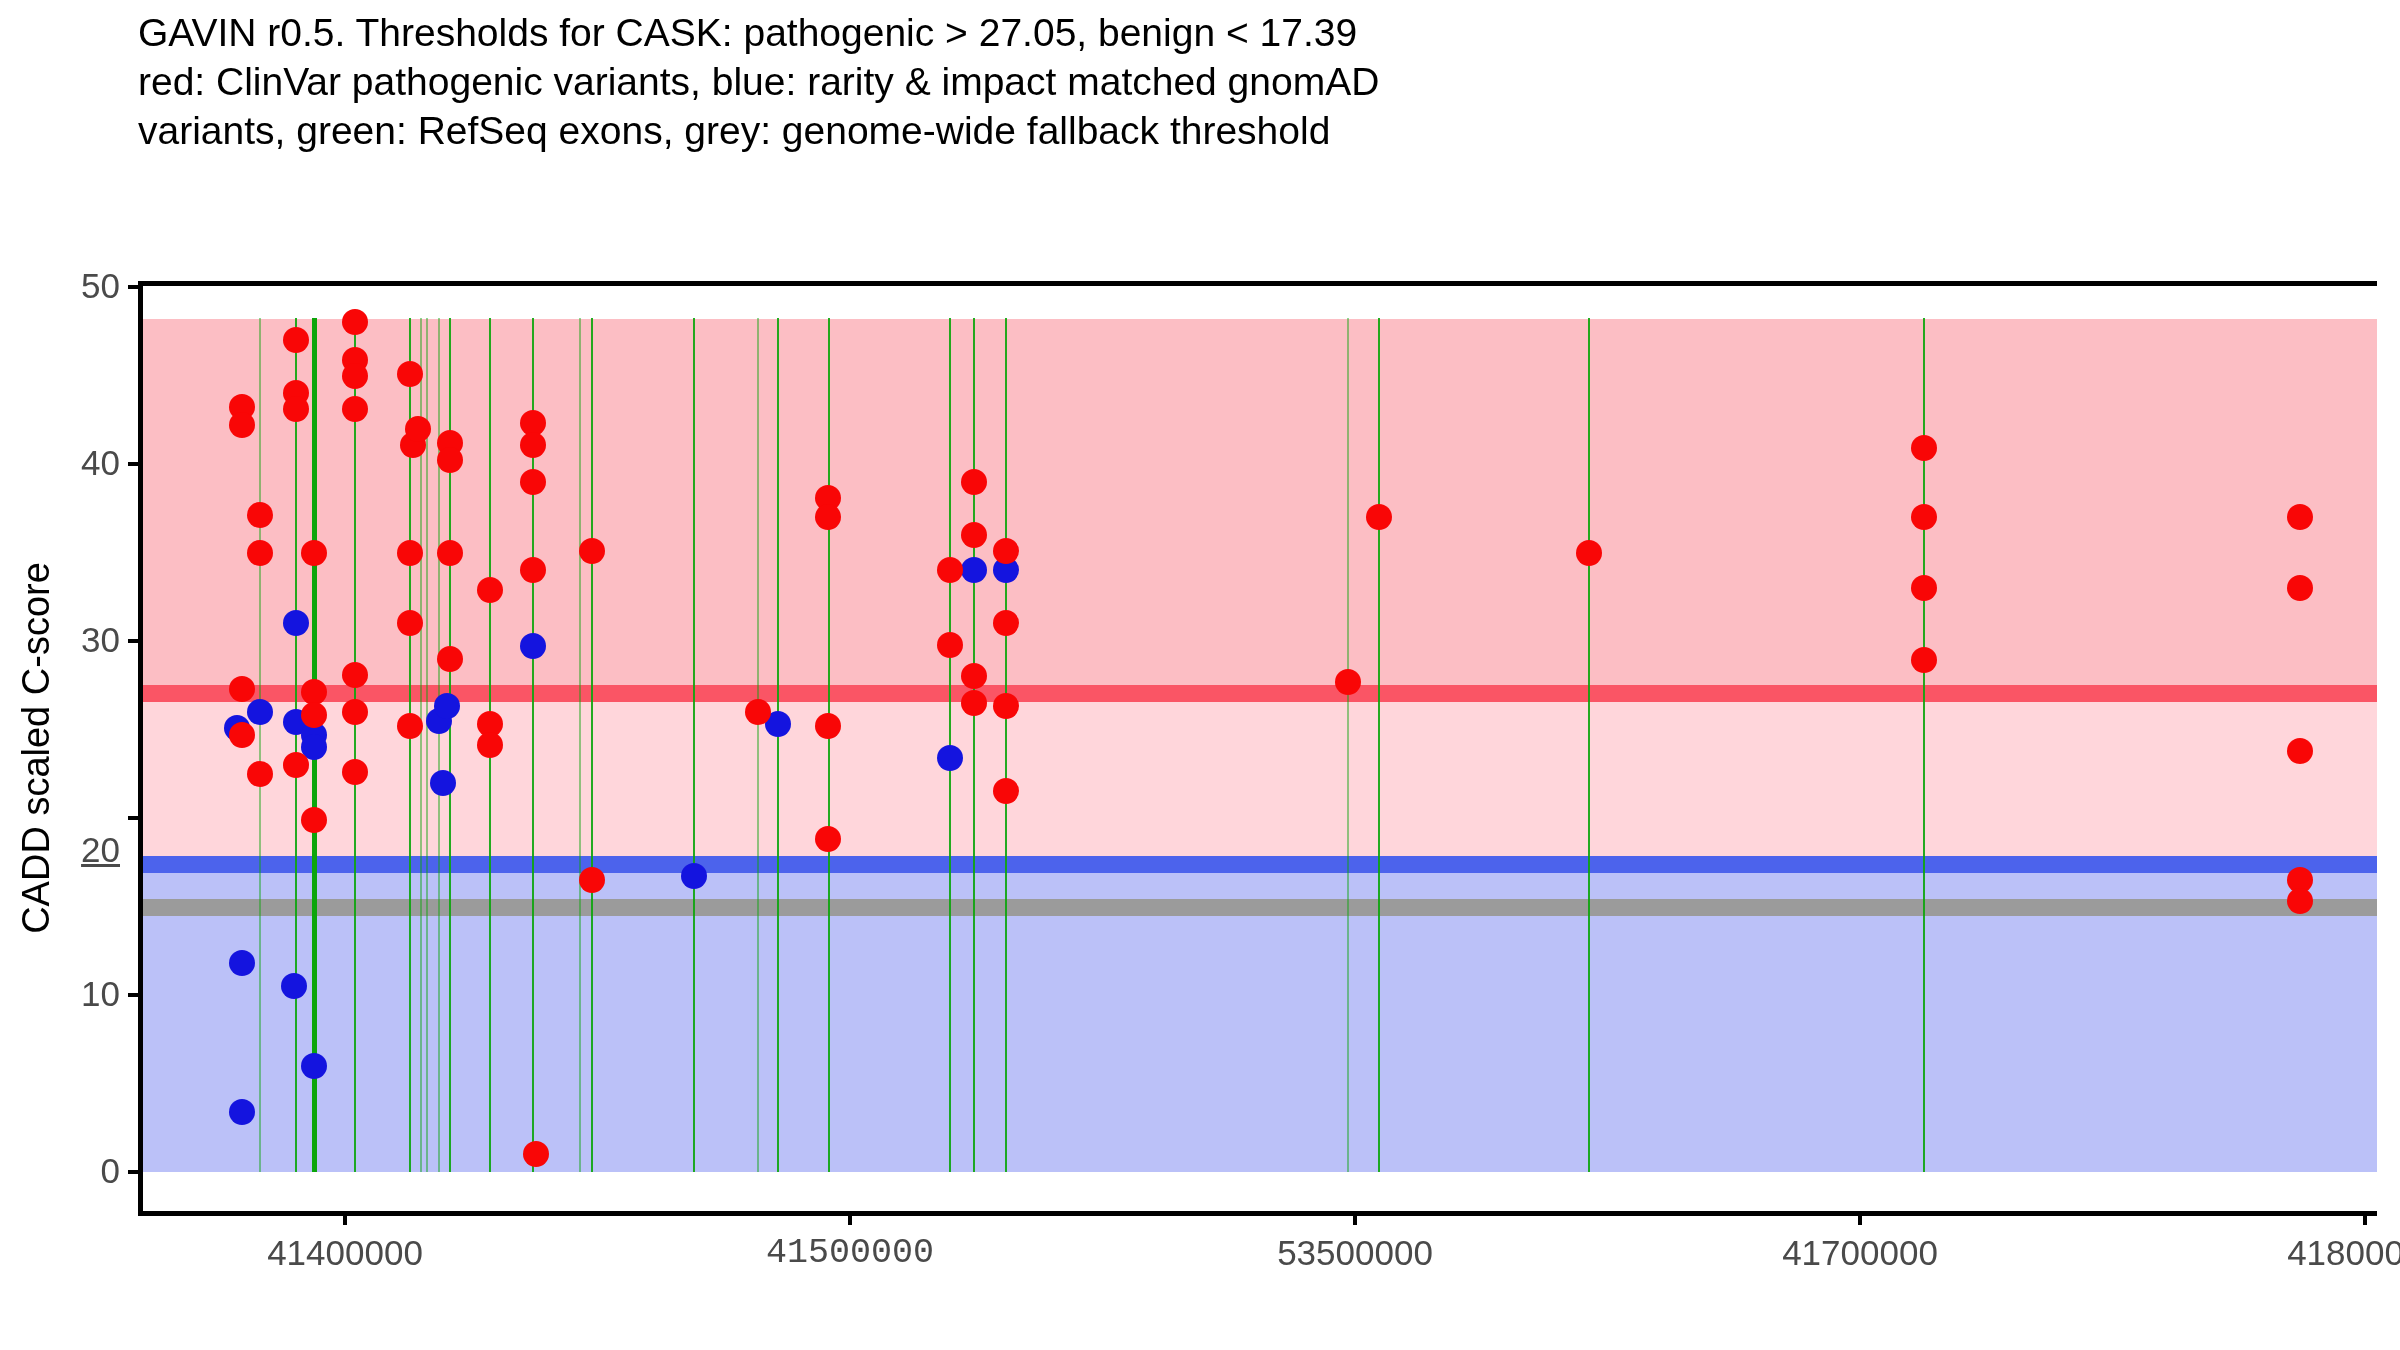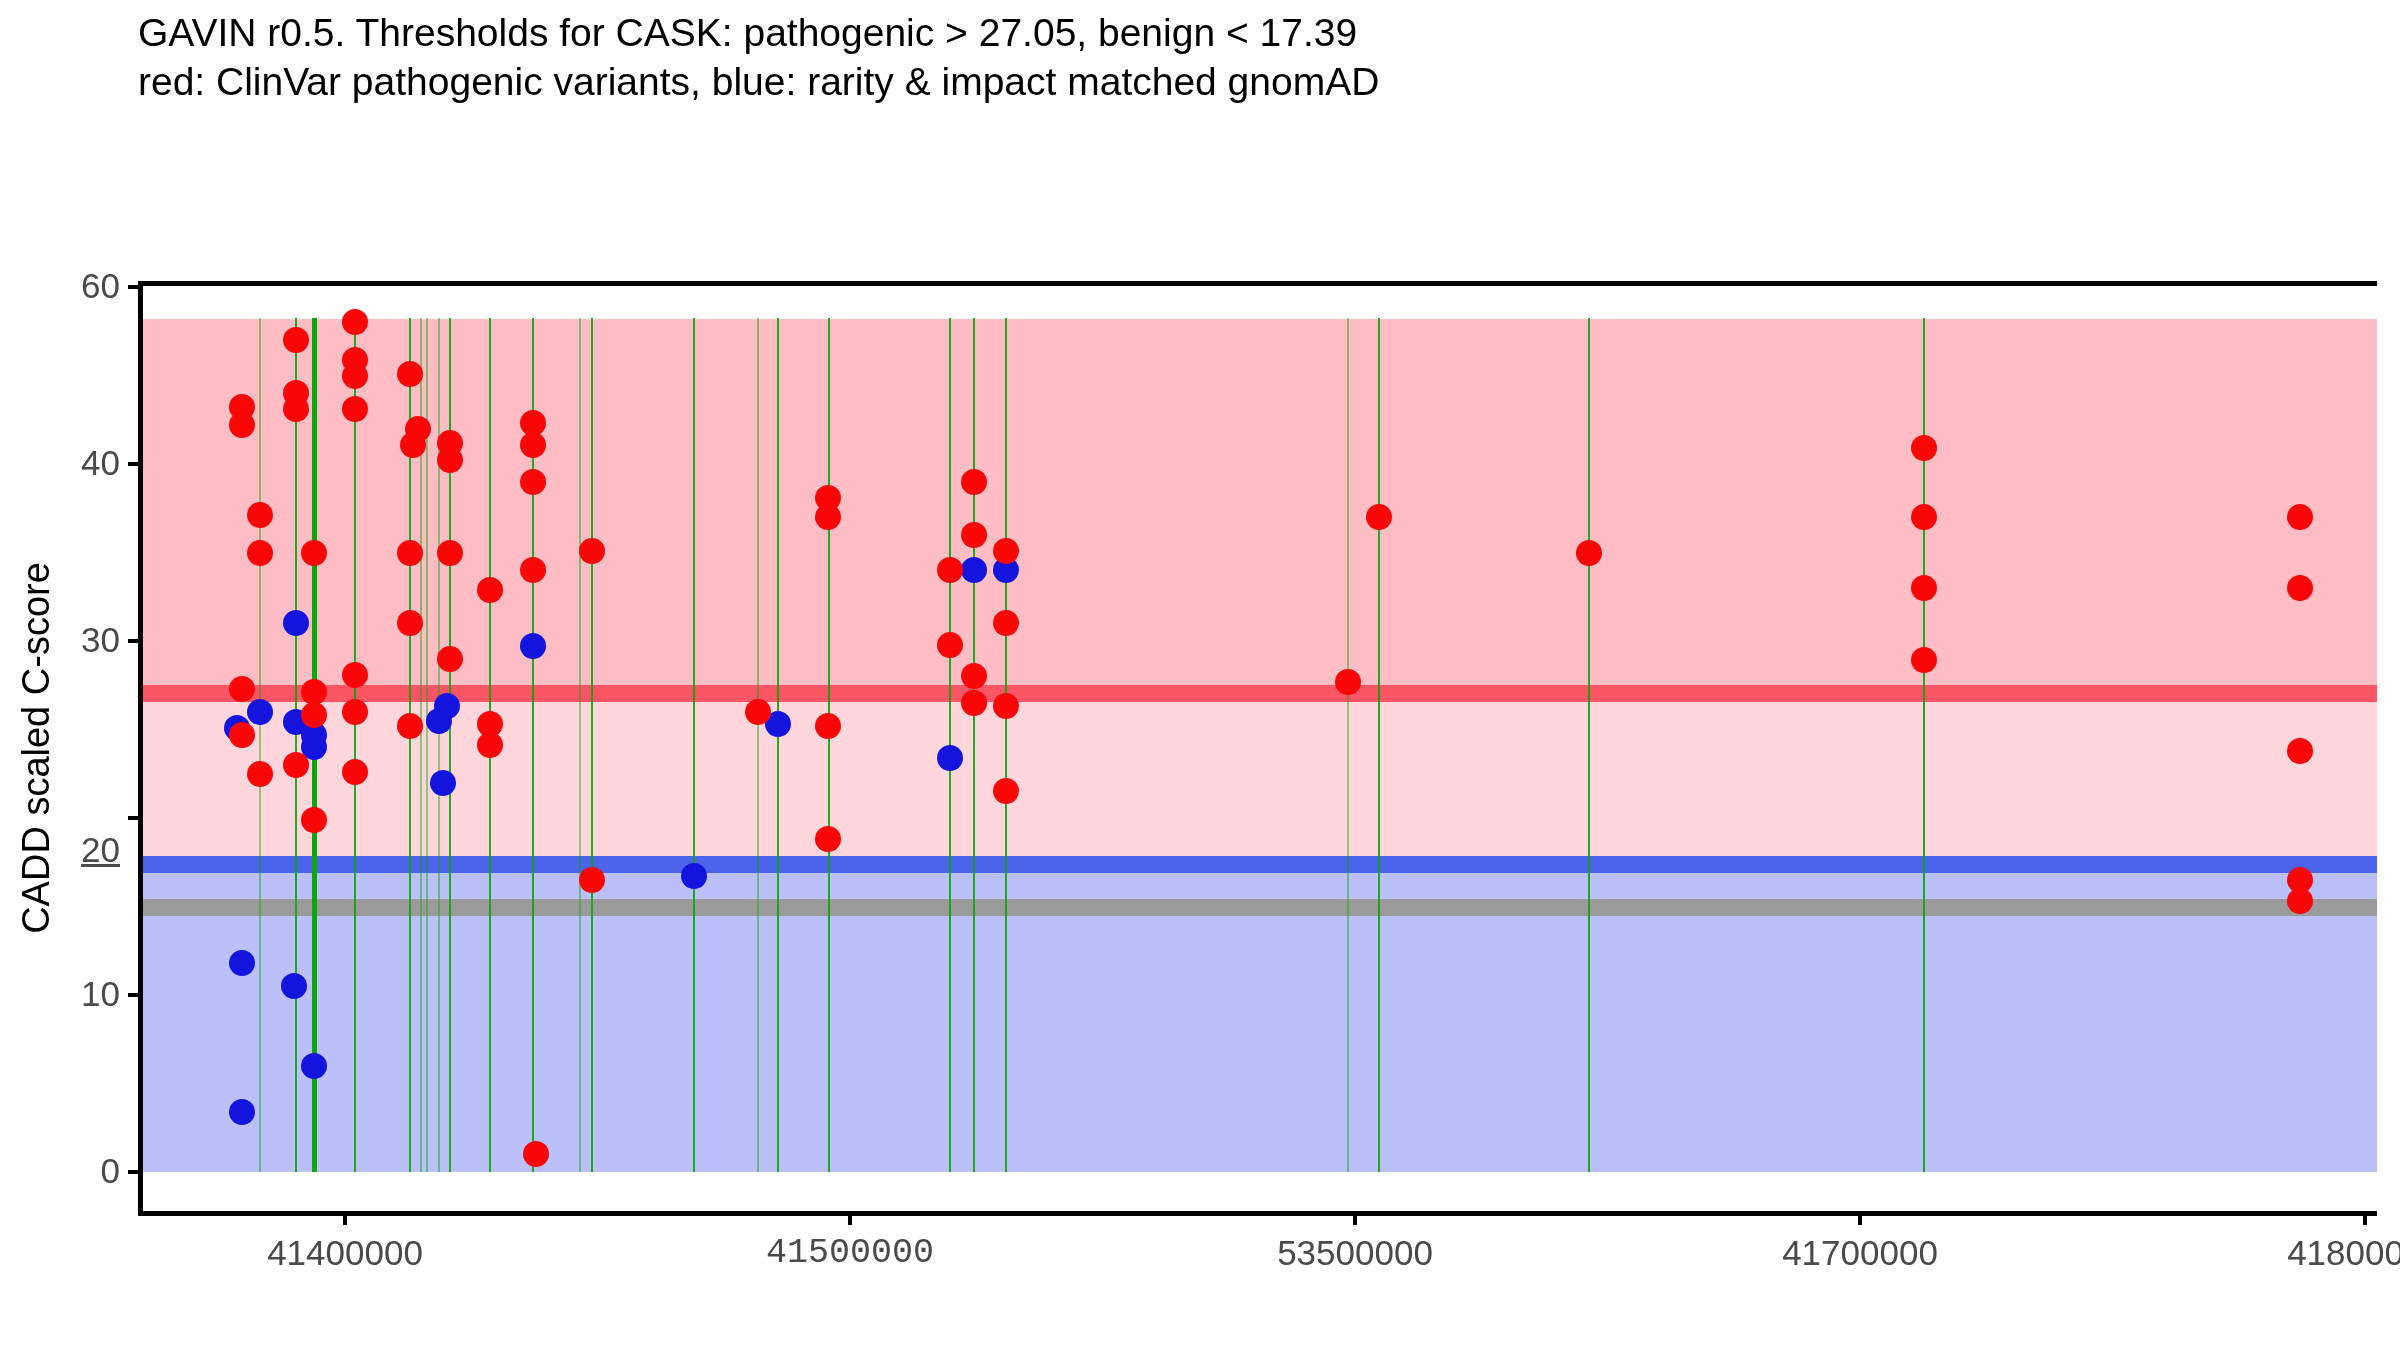--- a/index.html
+++ b/index.html
@@ -22,20 +22,21 @@
   .tick-label-y{position:absolute;left:0;width:120px;text-align:right;font-size:35px;color:#4a4a4a;}
 </style>
 </head>
 <body>
 
 <div class="figure">
 
   <div class="title-block">
     <div class="title-line">GAVIN r0.5. Thresholds for CASK: pathogenic &gt; 27.05, benign &lt; 17.39</div>
     <div class="title-line">red: ClinVar pathogenic variants, blue: rarity &amp; impact matched gnomAD</div>
+    <div class="title-line">variants, green: RefSeq exons, grey: genome-wide fallback threshold</div>
   </div>
 
   <div id="plot-layers">
       <div class="region" style="top: 318.86px; height: 374.355px; background: rgb(252, 190, 196);"></div>
       <div class="region" style="top: 693.215px; height: 170.982px; background: rgb(255, 214, 219);"></div>
       <div class="region" style="top: 864.197px; height: 307.803px; background: rgb(187, 193, 248);"></div>
       <div class="threshold" style="top: 898.5px; background: rgb(155, 155, 155);"></div>
       <div class="threshold" style="top: 856.197px; background: rgb(76, 99, 236);"></div>
       <div class="threshold" style="top: 685.215px; background: rgb(250, 85, 101);"></div>
       <div class="exon-line" style="left: 259.16px; width: 2px; background: rgb(12, 165, 12); opacity: 0.45;"></div>
@@ -171,18 +172,18 @@
       <div class="tick-label-y" style="top: 1151px;">0</div>
       <div class="tick-mark-y" style="top: 993px;"></div>
       <div class="tick-label-y" style="top: 974px;">10</div>
       <div class="tick-mark-y" style="top: 816px;"></div>
       <div class="tick-label-y" style="top: 830px; text-decoration: underline;">20</div>
       <div class="tick-mark-y" style="top: 639px;"></div>
       <div class="tick-label-y" style="top: 620px;">30</div>
       <div class="tick-mark-y" style="top: 462px;"></div>
       <div class="tick-label-y" style="top: 443px;">40</div>
       <div class="tick-mark-y" style="top: 285px;"></div>
-      <div class="tick-label-y" style="top: 266px;">60</div>
+      <div class="tick-label-y" style="top: 266px;">50</div>
     </div>
 
   <div class="axis-title-y">CADD scaled C-score</div>
 
 </div>
 
 </body></html>

